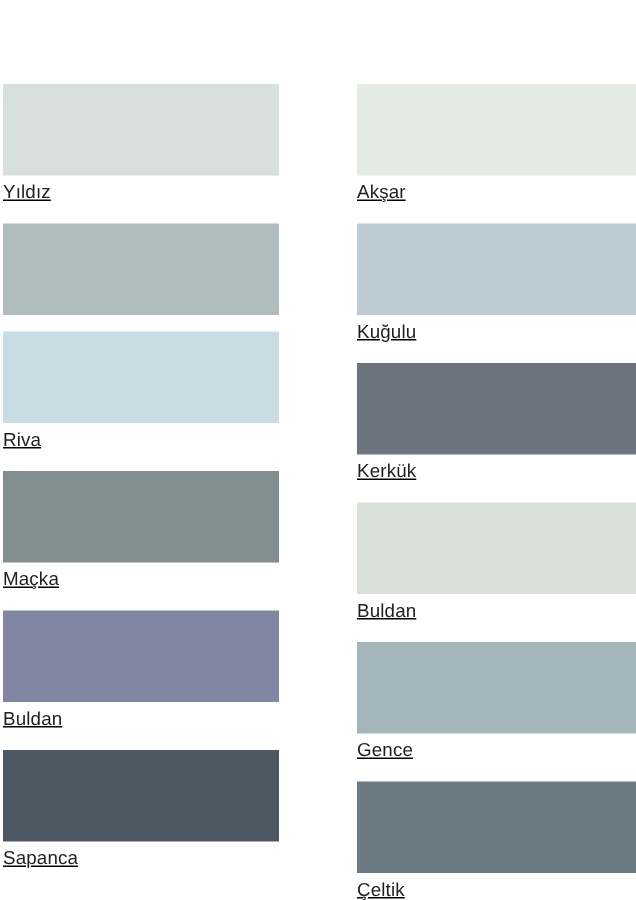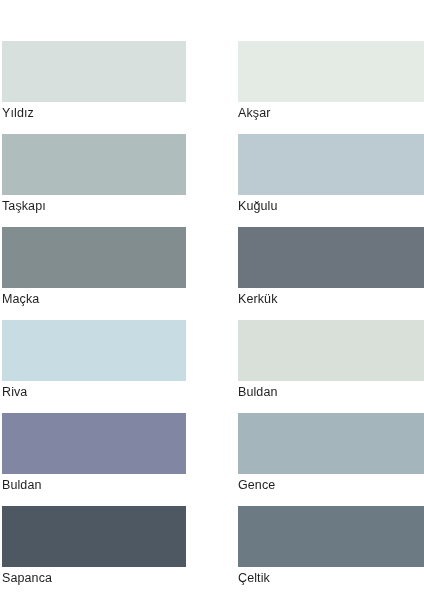--- a/index.html
+++ b/index.html
@@ -17,21 +17,22 @@
   }
   #palette-board {
     position: absolute;
     left: 0;
     top: 0;
     width: 424px;
     height: 600px;
   }
   .palette-column {
     position: absolute;
-    top: 41px;
+    top: 56px;
+    text-decoration: underline;
   }
   #column-left {
     left: 2px;
     width: 184px;
   }
   #column-right {
     left: 238px;
     width: 188px;
   }
   .swatch-entry {
@@ -61,31 +62,30 @@
 
   <div class="palette-column" id="column-left">
 
     <div class="swatch-entry">
       <span class="swatch-chip" style="background-color: rgb(216, 224, 221);"></span>
       <span class="swatch-label">Yıldız</span>
     </div>
 
     <div class="swatch-entry">
       <span class="swatch-chip" style="background-color: rgb(175, 189, 189);"></span>
-      <span class="swatch-label">Taşkapı</span>
+    </div>
+
+    <div class="swatch-entry">
+      <span class="swatch-chip" style="background-color: rgb(199, 220, 227);"></span>
+      <span class="swatch-label">Riva</span>
     </div>
 
     <div class="swatch-entry">
       <span class="swatch-chip" style="background-color: rgb(129, 141, 143);"></span>
       <span class="swatch-label">Maçka</span>
-    </div>
-
-    <div class="swatch-entry">
-      <span class="swatch-chip" style="background-color: rgb(199, 220, 227);"></span>
-      <span class="swatch-label">Riva</span>
     </div>
 
     <div class="swatch-entry">
       <span class="swatch-chip" style="background-color: rgb(129, 134, 163);"></span>
       <span class="swatch-label">Buldan</span>
     </div>
 
     <div class="swatch-entry">
       <span class="swatch-chip" style="background-color: rgb(77, 88, 98);"></span>
       <span class="swatch-label">Sapanca</span>

